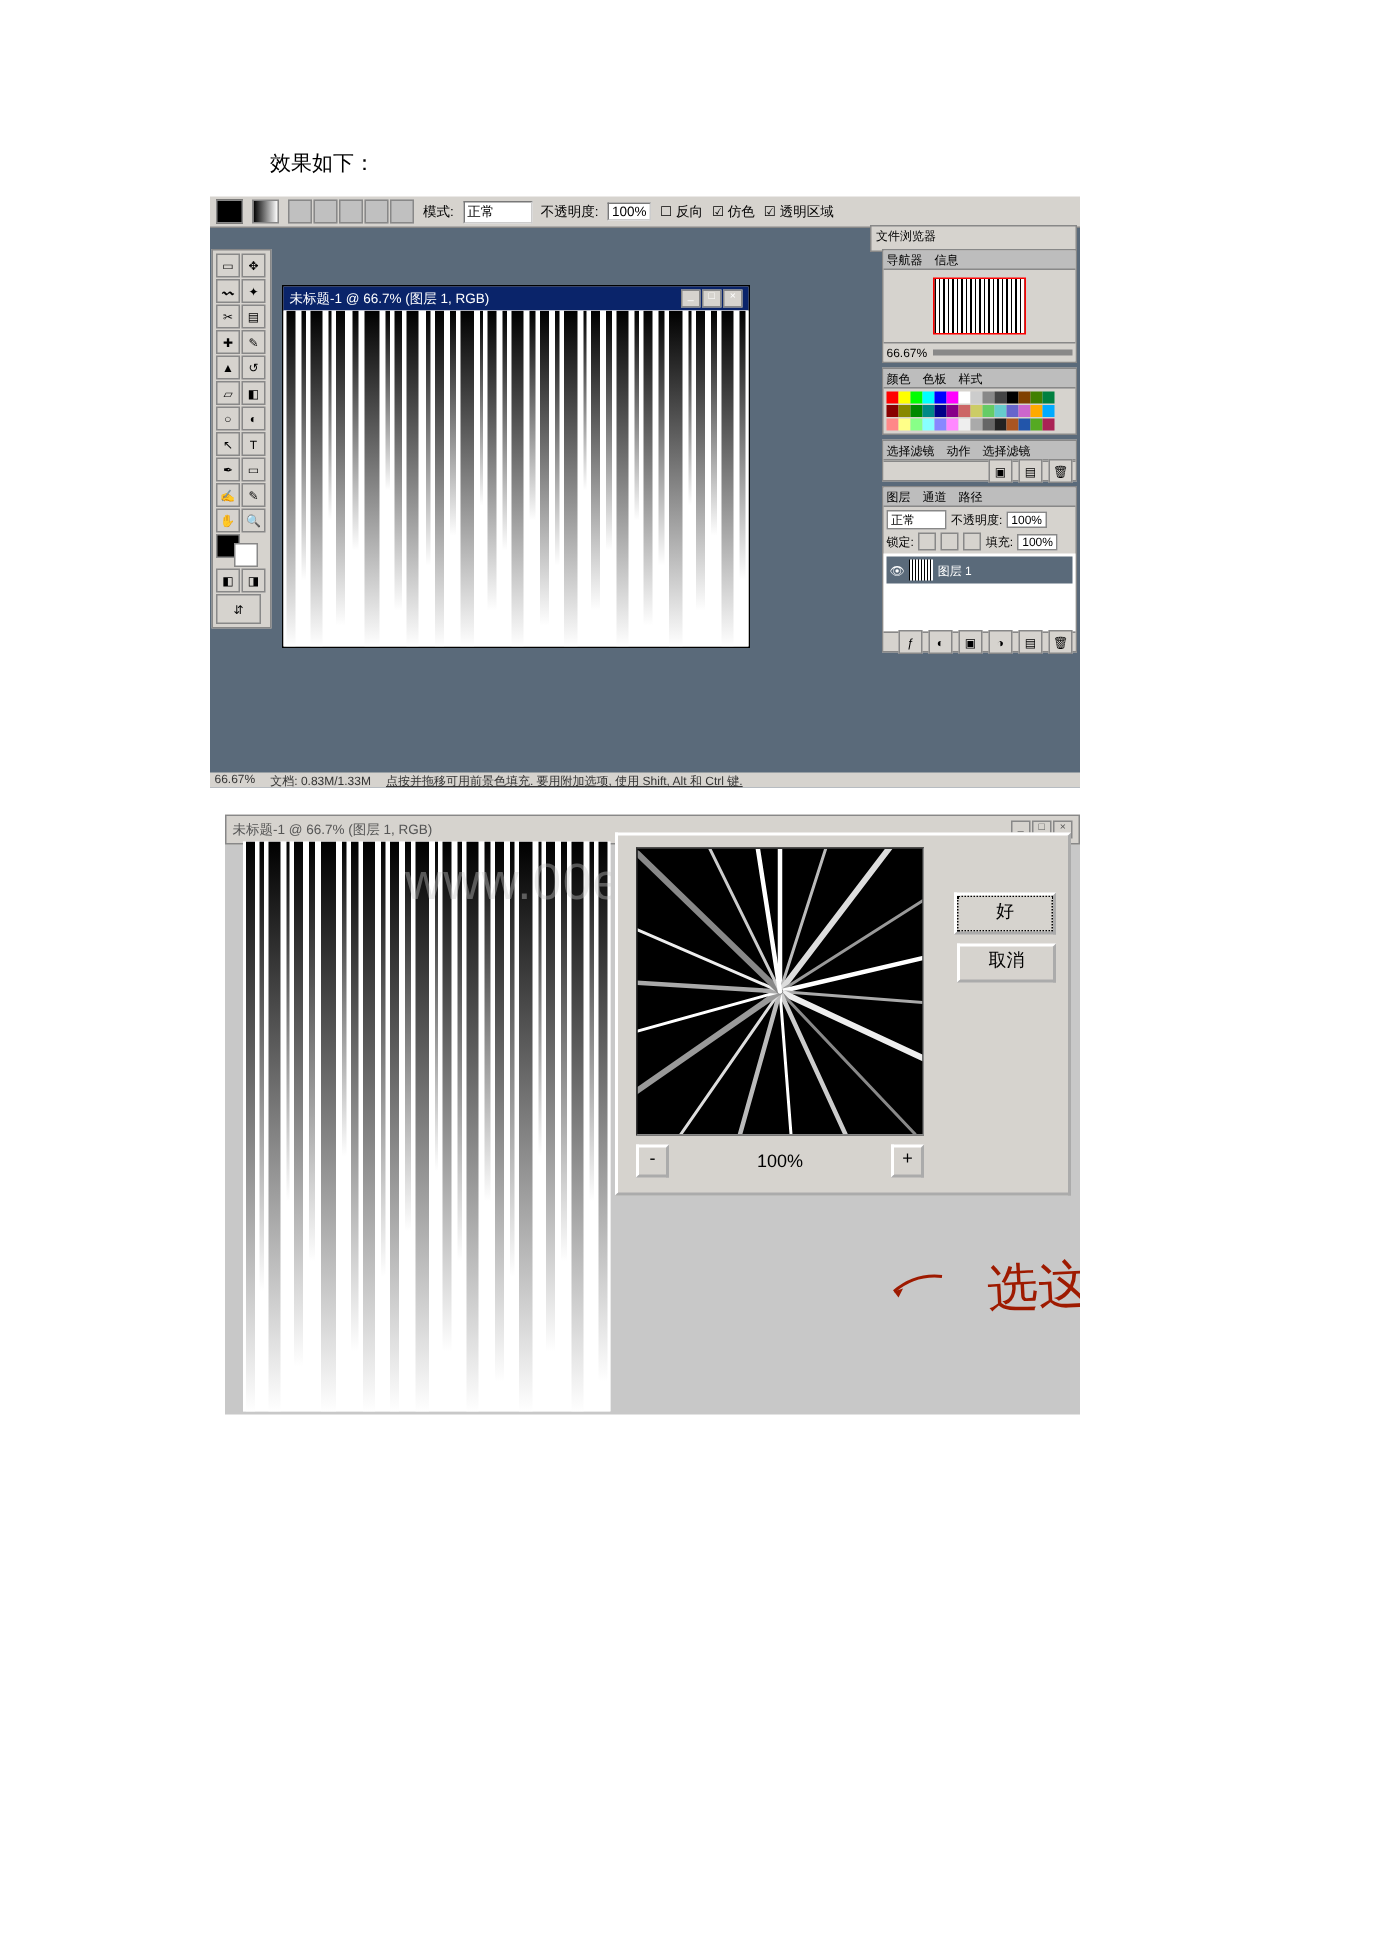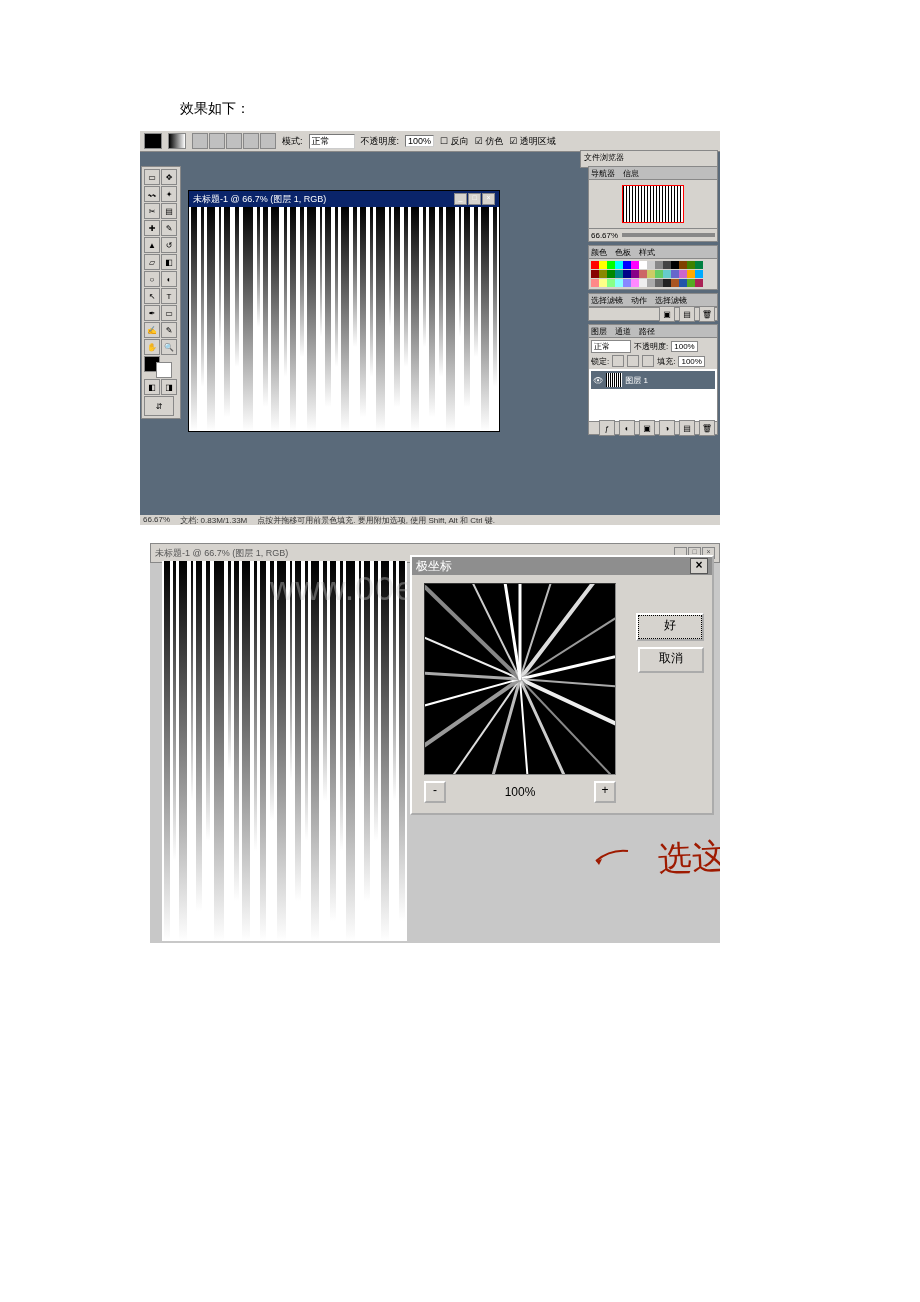--- a/index.html
+++ b/index.html
@@ -383,21 +383,21 @@
             <span class="tool">◑</span>
             <span class="tool">▤</span>
             <span class="tool">🗑</span>
           </div>
         </div>
       </div>
     </div>
     <div class="ps-status">
       <span>66.67%</span>
       <span>文档: 0.83M/1.33M</span>
-      <span style="flex:1;overflow:hidden;white-space:nowrap;">点按并拖移可用前景色填充. 要用附加选项, 使用 Shift, Alt 和 Ctrl 键.</span>
+      <span style="flex:1;overflow:hidden;white-space:nowrap;text-decoration:underline;">点按并拖移可用前景色填充. 要用附加选项, 使用 Shift, Alt 和 Ctrl 键.</span>
     </div>
   </div>
 
 
   <div class="dialog-shot">
     <div class="behind-title">
       <span>未标题-1 @ 66.7% (图层 1, RGB)</span>
       <span class="title-btns">
         <span class="tbtn">_</span>
         <span class="tbtn">□</span>
@@ -441,24 +441,20 @@
           <rect x="212" width="4" height="280"></rect>
             <rect x="219" width="8" height="380"></rect>
           <rect x="231" width="3" height="240"></rect>
             <rect x="237" width="6" height="360"></rect>
         </g>
       </svg>
     </div>
     <div class="watermark">www.00e5y.com</div>
 
     <div class="dialog">
-      <div class="dlg-title">
-        <span>极坐标</span>
-        <span class="dlg-close">×</span>
-      </div>
       <div class="dlg-body">
         <div class="dlg-btns">
           <div class="dlg-btn primary">好</div>
           <div class="dlg-btn">取消</div>
         </div>
         <div class="preview">
           <svg viewBox="0 0 190 190">
             <rect width="190" height="190" fill="#000"></rect>
             <g stroke-linecap="round">
               <g transform="translate(95,95)">

